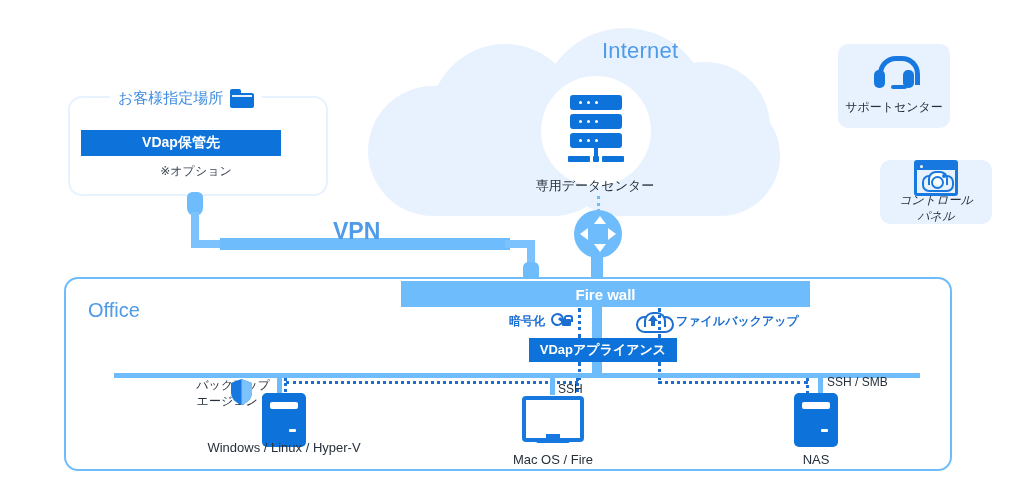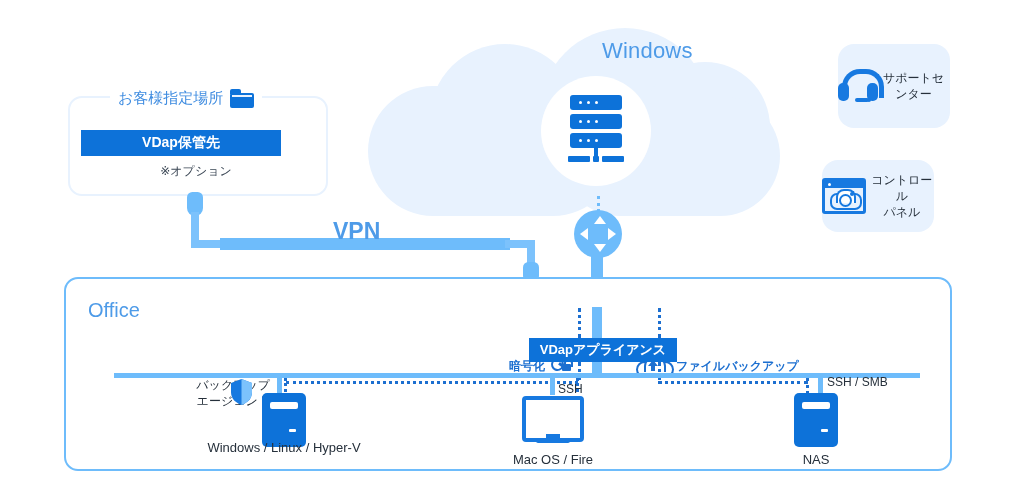--- a/index.html
+++ b/index.html
@@ -88,78 +88,79 @@
 
   
   #vdap-appliance{
     left:529px;top:338px;width:148px;height:24px;
     background:#0D72D9;color:#fff;font-size:13px;font-weight:bold;
     display:flex;align-items:center;justify-content:center;
   }
 
   
   .anno{position:absolute;display:flex;align-items:center;gap:6px;
-        font-size:12px;font-weight:bold;color:#1C6FD0;margin-top:45px;}
+        font-size:12px;font-weight:bold;color:#1C6FD0;}
   .proto{position:absolute;font-size:12px;color:#26303B;}
   .dev-label{position:absolute;font-size:13px;color:#26303B;text-align:center;}
 
   
   .dotH{position:absolute;height:0;border-top:3px dotted #1C6FD0;}
   .dotV{position:absolute;width:0;border-left:3px dotted #1C6FD0;}
   .dotV-lt{position:absolute;width:0;border-left:3px dotted #6EBCFB;}
 
   
   .tower{position:absolute;background:#0D72D9;border-radius:5px;}
   .tower-slot{position:absolute;background:#fff;border-radius:2px;}
   .tower-dot{position:absolute;background:#fff;border-radius:1px;}
   #mon-screen{position:absolute;border:4px solid #1779E0;border-radius:4px;background:#fff;}
   .mon-part{position:absolute;background:#1779E0;}
 
   
   #shield{position:absolute;width:21px;height:26px;}
 
   
   .card{
-    position:absolute;background:#E8F2FE;border-radius:16px;
-    display:flex;flex-direction:row;align-items:center;justify-content:center;gap:9px;
+    position:absolute;background:#E8F2FE;border-radius:10px;
+    display:flex;flex-direction:column;align-items:center;justify-content:center;gap:9px;
   }
   .card-label{font-size:12px;color:#26303B;text-align:center;line-height:1.35;}
 </style>
 </head>
 <body>
 
 <div id="stage">
 
   <div class="cloud-lobe" style="left:368px;top:86px;width:250px;height:130px;border-radius:125px;"></div>
   <div class="cloud-lobe" style="left:430px;top:44px;width:150px;height:150px;"></div>
   <div class="cloud-lobe" style="left:540px;top:28px;width:170px;height:170px;"></div>
   <div class="cloud-lobe" style="left:640px;top:62px;width:130px;height:130px;"></div>
   <div class="cloud-lobe" style="left:560px;top:96px;width:220px;height:120px;border-radius:60px;"></div>
 
-  <div class="abs" id="cloud-label">Windows</div>
+  <div class="abs" id="cloud-label">Internet</div>
 
   <div class="abs" id="dc-disc"></div>
   <div class="abs" style="left:566px;top:95px;width:60px;height:72px;">
     <div class="srv-bar" style="left:4px;top:0px;width:52px;height:15px;"></div>
     <div class="srv-dot" style="left:13px;top:6px;"></div>
       <div class="srv-dot" style="left:21px;top:6px;"></div>
       <div class="srv-dot" style="left:29px;top:6px;"></div>
     <div class="srv-bar" style="left:4px;top:19px;width:52px;height:15px;"></div>
     <div class="srv-dot" style="left:13px;top:25px;"></div>
       <div class="srv-dot" style="left:21px;top:25px;"></div>
       <div class="srv-dot" style="left:29px;top:25px;"></div>
     <div class="srv-bar" style="left:4px;top:38px;width:52px;height:15px;"></div>
     <div class="srv-dot" style="left:13px;top:44px;"></div>
       <div class="srv-dot" style="left:21px;top:44px;"></div>
       <div class="srv-dot" style="left:29px;top:44px;"></div>
     <div class="srv-bar" style="left:28px;top:53px;width:4px;height:8px;border-radius:0;"></div>
     <div class="srv-bar" style="left:2px;top:61px;width:22px;height:6px;border-radius:1px;"></div>
     <div class="srv-bar" style="left:27px;top:61px;width:6px;height:6px;border-radius:1px;"></div>
     <div class="srv-bar" style="left:36px;top:61px;width:22px;height:6px;border-radius:1px;"></div>
   </div>
+  <div class="abs" id="dc-label">専用データセンター</div>
 
   <div class="dotV-lt" style="left:597px;top:196px;height:16px;"></div>
 
   <div class="abs" id="router">
     <div class="rarrow" style="left:20px;top:6px;border-left:6px solid transparent;border-right:6px solid transparent;border-bottom:8px solid #fff;"></div>
     <div class="rarrow" style="left:20px;top:34px;border-left:6px solid transparent;border-right:6px solid transparent;border-top:8px solid #fff;"></div>
     <div class="rarrow" style="left:6px;top:18px;border-top:6px solid transparent;border-bottom:6px solid transparent;border-right:8px solid #fff;"></div>
     <div class="rarrow" style="left:34px;top:18px;border-top:6px solid transparent;border-bottom:6px solid transparent;border-left:8px solid #fff;"></div>
   </div>
 
@@ -183,20 +184,21 @@
   <div class="pipe-thin" style="left:191px;top:240px;width:36px;height:8px;border-radius:0 0 0 4px;"></div>
   <div class="pipe" style="left:220px;top:238px;width:290px;height:12px;"></div>
   <div class="pipe-thin" style="left:505px;top:240px;width:30px;height:8px;"></div>
   <div class="pipe-thin" style="left:527px;top:244px;width:8px;height:24px;"></div>
   <div class="plug" style="left:523px;top:262px;width:16px;height:22px;"></div>
   <div class="abs" id="vpn-label">VPN</div>
 
   <div class="abs" id="office-box"></div>
   <div class="abs" id="office-label">Office</div>
 
+  <div class="abs" id="firewall">Fire wall</div>
 
   <div class="anno" style="left:509px;top:312px;">
     <span>暗号化</span>
     <span style="position:relative;display:inline-block;width:20px;height:18px;">
       <span class="abs" style="left:0px;top:1px;width:9px;height:9px;border:2.5px solid #1C6FD0;border-radius:50%;transform:rotate(-20deg);"></span>
       <span class="abs" style="left:7px;top:8px;width:11px;height:3px;background:#1C6FD0;transform:rotate(35deg);"></span>
       <span class="abs" style="left:11px;top:7px;width:9px;height:7px;background:#1C6FD0;border-radius:1px;"></span>
       <span class="abs" style="left:13px;top:3px;width:5px;height:5px;border:2px solid #1C6FD0;border-bottom:none;border-radius:3px 3px 0 0;"></span>
     </span>
   </div>
@@ -273,21 +275,21 @@
     <span style="position:relative;display:inline-block;width:40px;height:34px;">
       <span class="abs" style="left:4px;top:0px;width:32px;height:24px;border:5px solid #1779E0;border-bottom:none;border-radius:18px 18px 0 0;"></span>
       <span class="abs" style="left:0px;top:14px;width:11px;height:18px;background:#1779E0;border-radius:5px;"></span>
       <span class="abs" style="left:29px;top:14px;width:11px;height:18px;background:#1779E0;border-radius:5px;"></span>
       <span class="abs" style="left:17px;top:29px;width:14px;height:4px;background:#1779E0;border-radius:2px;"></span>
       <span class="abs" style="left:29px;top:29px;width:4px;height:4px;background:#1779E0;border-radius:50%;"></span>
     </span>
     <span class="card-label">サポートセンター</span>
   </div>
 
-  <div class="card" style="left:822px;top:160px;width:112px;height:72px;">
+  <div class="card" style="left:880px;top:160px;width:112px;height:64px;font-style:italic;">
     <span style="position:relative;display:inline-block;width:44px;height:36px;">
       <span class="abs" style="left:0;top:0;width:44px;height:36px;border:3px solid #1779E0;border-radius:3px;box-sizing:border-box;"></span>
       <span class="abs" style="left:3px;top:3px;width:38px;height:7px;background:#1779E0;"></span>
       <span class="abs" style="left:6px;top:5px;width:3px;height:3px;background:#fff;border-radius:50%;"></span>
       <span class="abs" style="left:8px;top:15px;width:28px;height:13px;border:2.5px solid #1779E0;border-radius:7px;"></span>
       <span class="abs" style="left:14px;top:11px;width:16px;height:12px;border:2.5px solid #1779E0;border-bottom:none;border-radius:8px 8px 0 0;background:#fff;"></span>
       <span class="abs" style="left:17px;top:16px;width:9px;height:9px;border:2.5px solid #1779E0;border-radius:50%;"></span>
       <span class="abs" style="left:28px;top:14px;width:4px;height:4px;background:#1779E0;border-radius:50%;"></span>
     </span>
     <span class="card-label">

